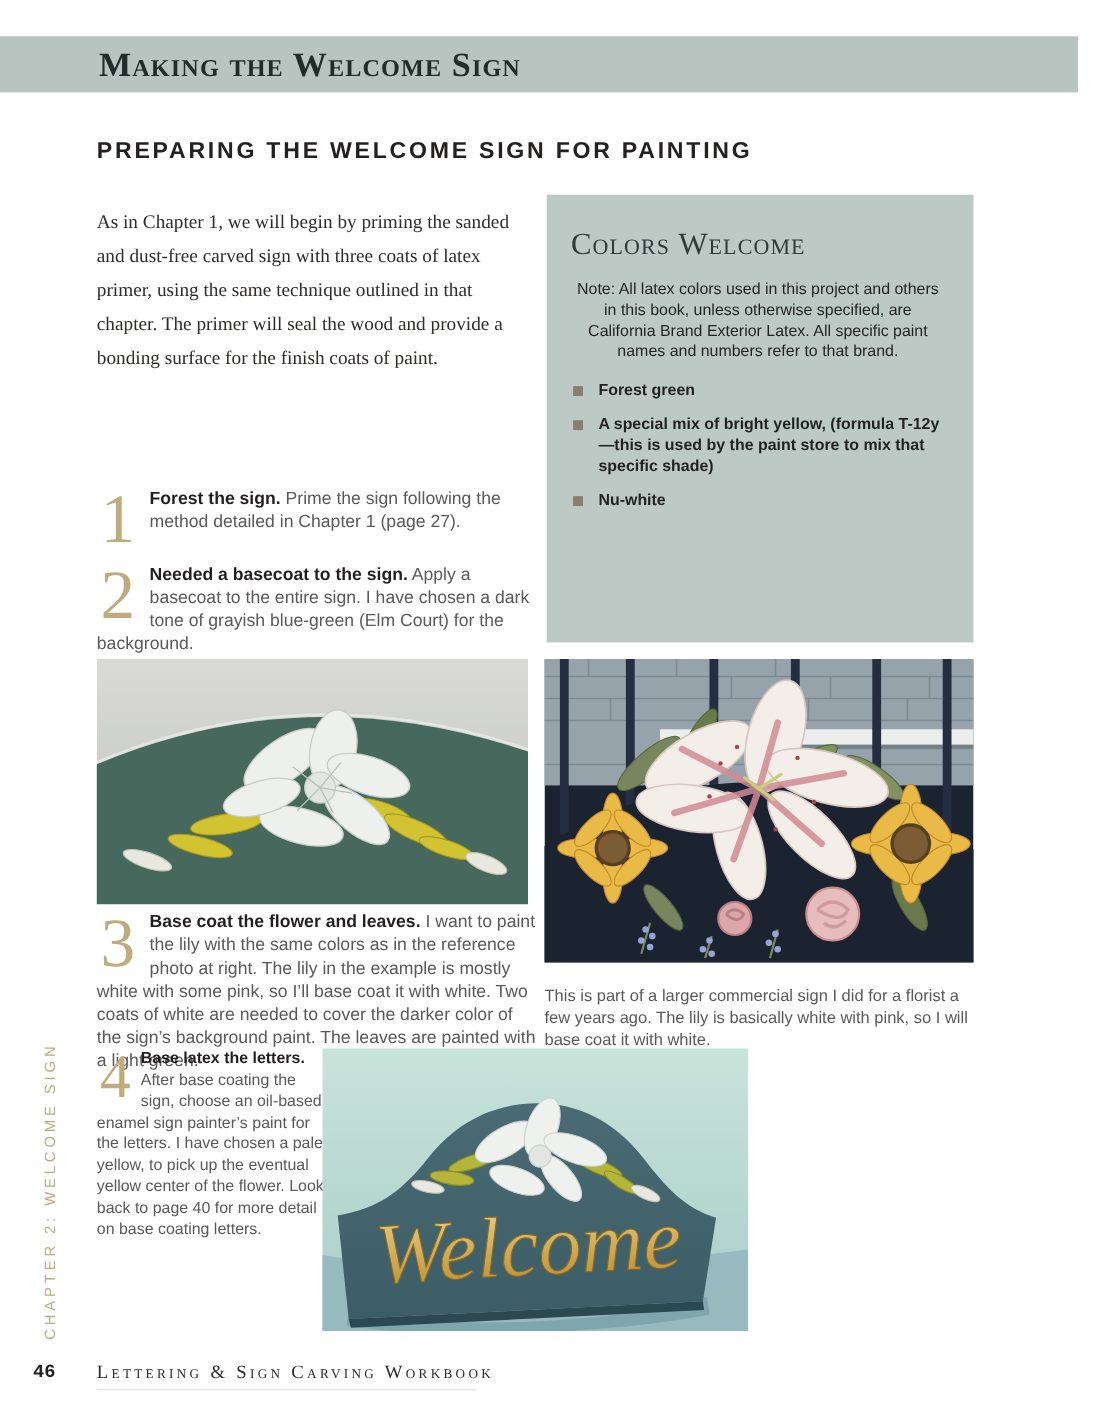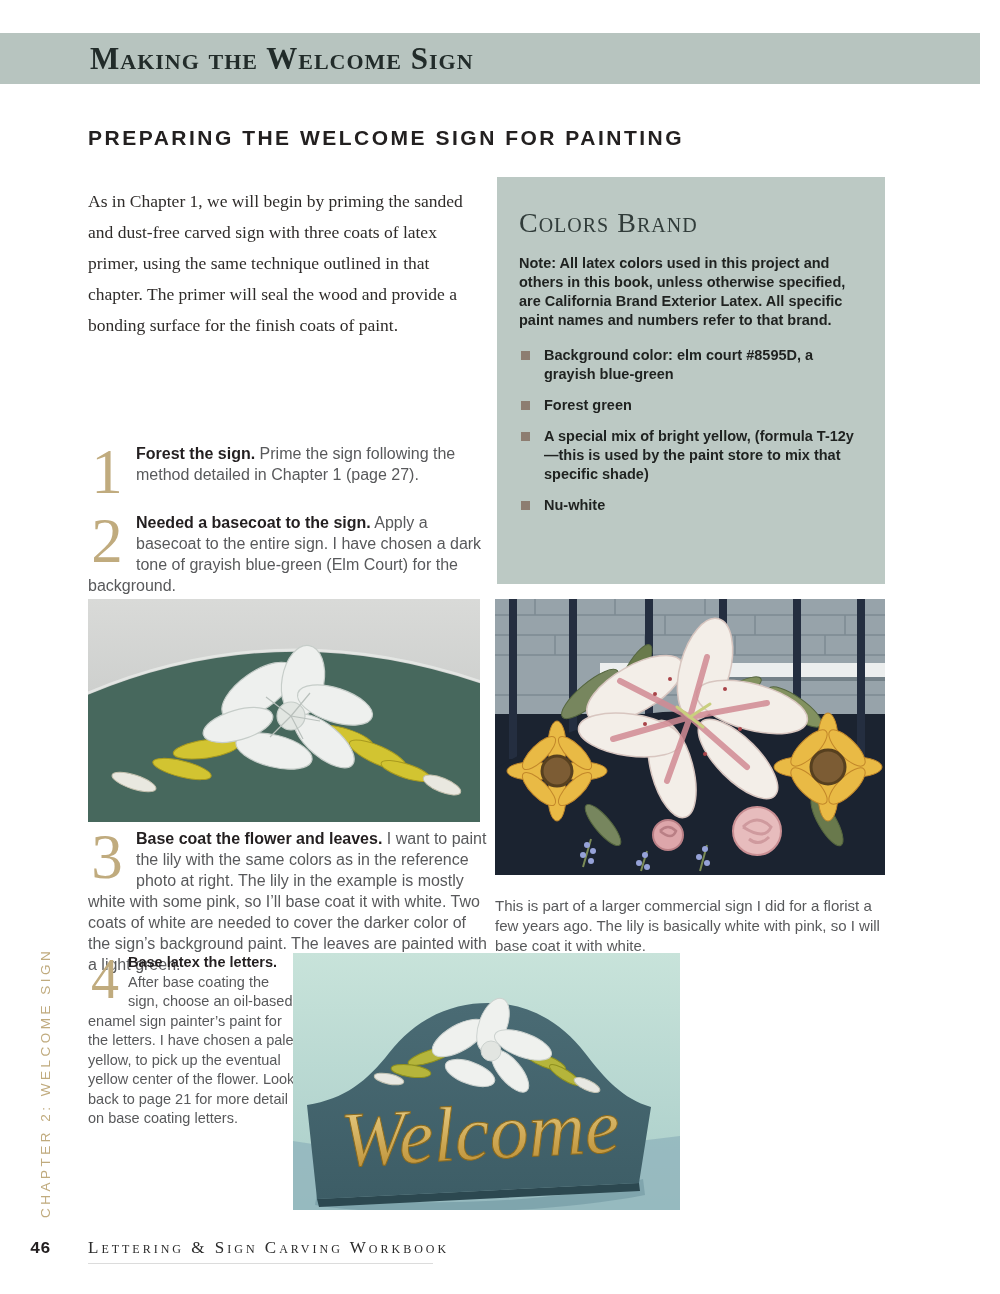--- a/index.html
+++ b/index.html
@@ -18,21 +18,21 @@
 
   
   .intro{position:absolute;left:88px;top:168px;width:382px;
          font-family:"Liberation Serif",serif;font-size:17.5px;line-height:31px;color:#2f2c2a;}
 
   
   .colors-box{position:absolute;left:497px;top:177px;width:388px;height:407px;
           background:var(--box_bg,#bcc9c4);box-sizing:border-box;padding:30px 26px 0 22px;}
   .colors-box .box-title{font-family:"Liberation Serif",serif;font-variant:small-caps;
           font-size:28px;line-height:31px;color:#313c3a;letter-spacing:1px;}
-  .colors-box .note{margin-top:16px;font-size:14.5px;line-height:19px;font-weight:bold;color:#1f2220;}
+  .colors-box .note{margin-top:16px;font-size:14.5px;line-height:19px;font-weight:normal;color:#1f2220;text-align:center;}
   .bullet-list{list-style:none;margin:16px 0 0 0;padding:0;}
   .bullet-list li{display:flex;margin-bottom:12px;}
   .bullet-sq{flex:0 0 9px;width:9px;height:9px;background:var(--bullet,#8d7d71);
           margin:5px 14px 0 2px;}
   .bullet-text{font-size:14.5px;line-height:19px;font-weight:bold;color:#1f2220;}
 
   
   .step{position:absolute;font-size:16px;line-height:21px;color:#58595b;}
   .step .num{float:left;width:38px;height:60px;margin-right:10px;text-align:center;
           font-family:"Liberation Serif",serif;font-size:63px;line-height:58px;
@@ -71,28 +71,24 @@
   <div class="banner">
     <span class="banner-title">Making the Welcome Sign</span>
   </div>
 
   <div class="section-title">PREPARING THE WELCOME SIGN FOR PAINTING</div>
 
   <p class="intro">As in Chapter 1, we will begin by priming the sanded and dust-free carved sign with three coats of latex primer, using the same technique outlined in that chapter. The primer will seal the wood and provide a bonding surface for the finish coats of paint.</p>
 
   <div class="colors-box">
     <div class="box-title">
-      <div>Colors Brand</div>
+      <div>Colors Welcome</div>
     </div>
     <p class="note">Note: All latex colors used in this project and others in this book, unless otherwise specified, are California Brand Exterior Latex. All specific paint names and numbers refer to that brand.</p>
     <ul class="bullet-list">
-      <li>
-          <span class="bullet-sq"></span>
-          <span class="bullet-text">Background color: elm court #8595D, a grayish blue-green</span>
-        </li>
       <li>
           <span class="bullet-sq"></span>
           <span class="bullet-text">Forest green</span>
         </li>
       <li>
           <span class="bullet-sq"></span>
           <span class="bullet-text">A special mix of bright yellow, (formula T-12y—this is used by the paint store to mix that specific shade)</span>
         </li>
       <li>
           <span class="bullet-sq"></span>
@@ -248,21 +244,21 @@
   <p class="caption">This is part of a larger commercial sign I did for a florist a few years ago. The lily is basically white with pink, so I will base coat it with white.</p>
 
   <div class="step step3">
     <span class="num">3</span>
     <span class="lead">Base coat the flower and leaves.</span>
     <span>I want to paint the lily with the same colors as in the reference photo at right. The lily in the example is mostly white with some pink, so I’ll base coat it with white. Two coats of white are needed to cover the darker color of the sign’s background paint. The leaves are painted with a light green.</span>
   </div>
   <div class="step step4">
     <span class="num">4</span>
     <span class="lead">Base latex the letters.</span>
-    <span>After base coating the sign, choose an oil-based enamel sign painter’s paint for the letters. I have chosen a pale yellow, to pick up the eventual yellow center of the flower. Look back to page 21 for more detail on base coating letters.</span>
+    <span>After base coating the sign, choose an oil-based enamel sign painter’s paint for the letters. I have chosen a pale yellow, to pick up the eventual yellow center of the flower. Look back to page 40 for more detail on base coating letters.</span>
   </div>
 
   <svg class="photo photo3" width="387" height="257" viewBox="0 0 387 257">
     <defs>
       <linearGradient id="p3bg" x1="0" y1="0" x2="0" y2="1">
         <stop offset="0" stop-color="#c8e3da"></stop>
           <stop offset="1" stop-color="#a9cdc9"></stop>
       </linearGradient>
       <linearGradient id="p3sign" x1="0" y1="0" x2="0" y2="1">
         <stop offset="0" stop-color="#4a6b74"></stop>

